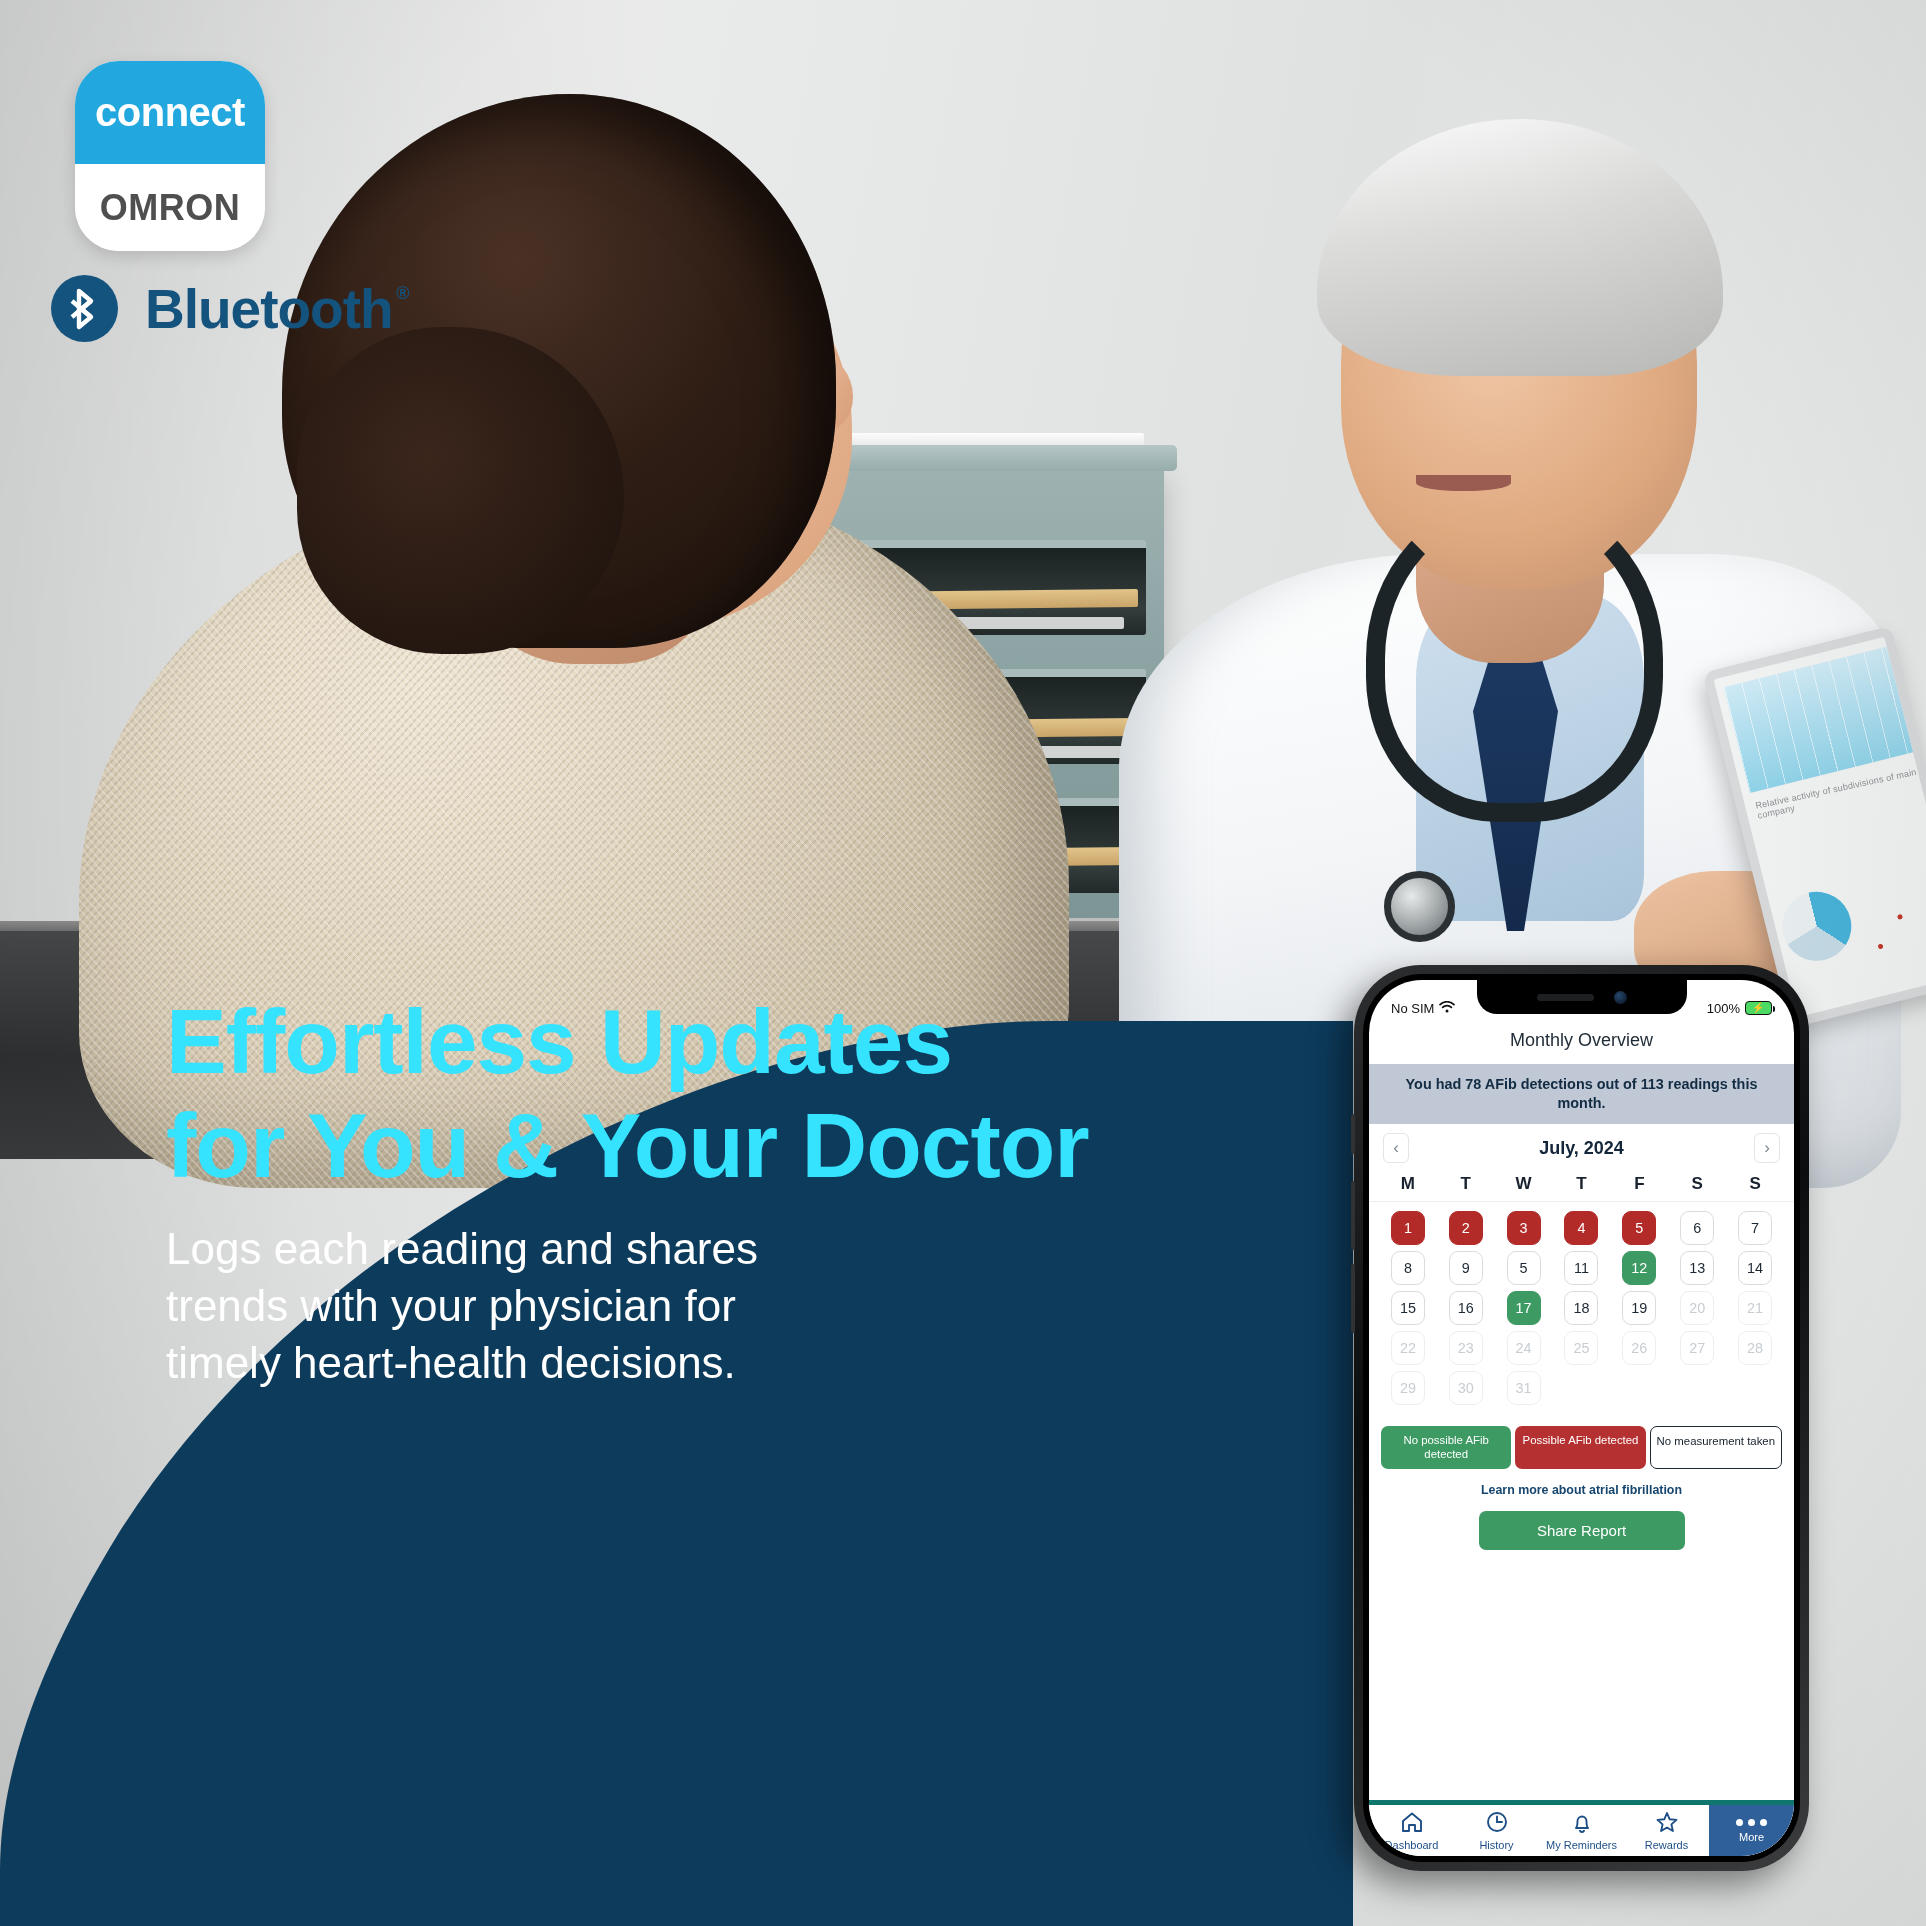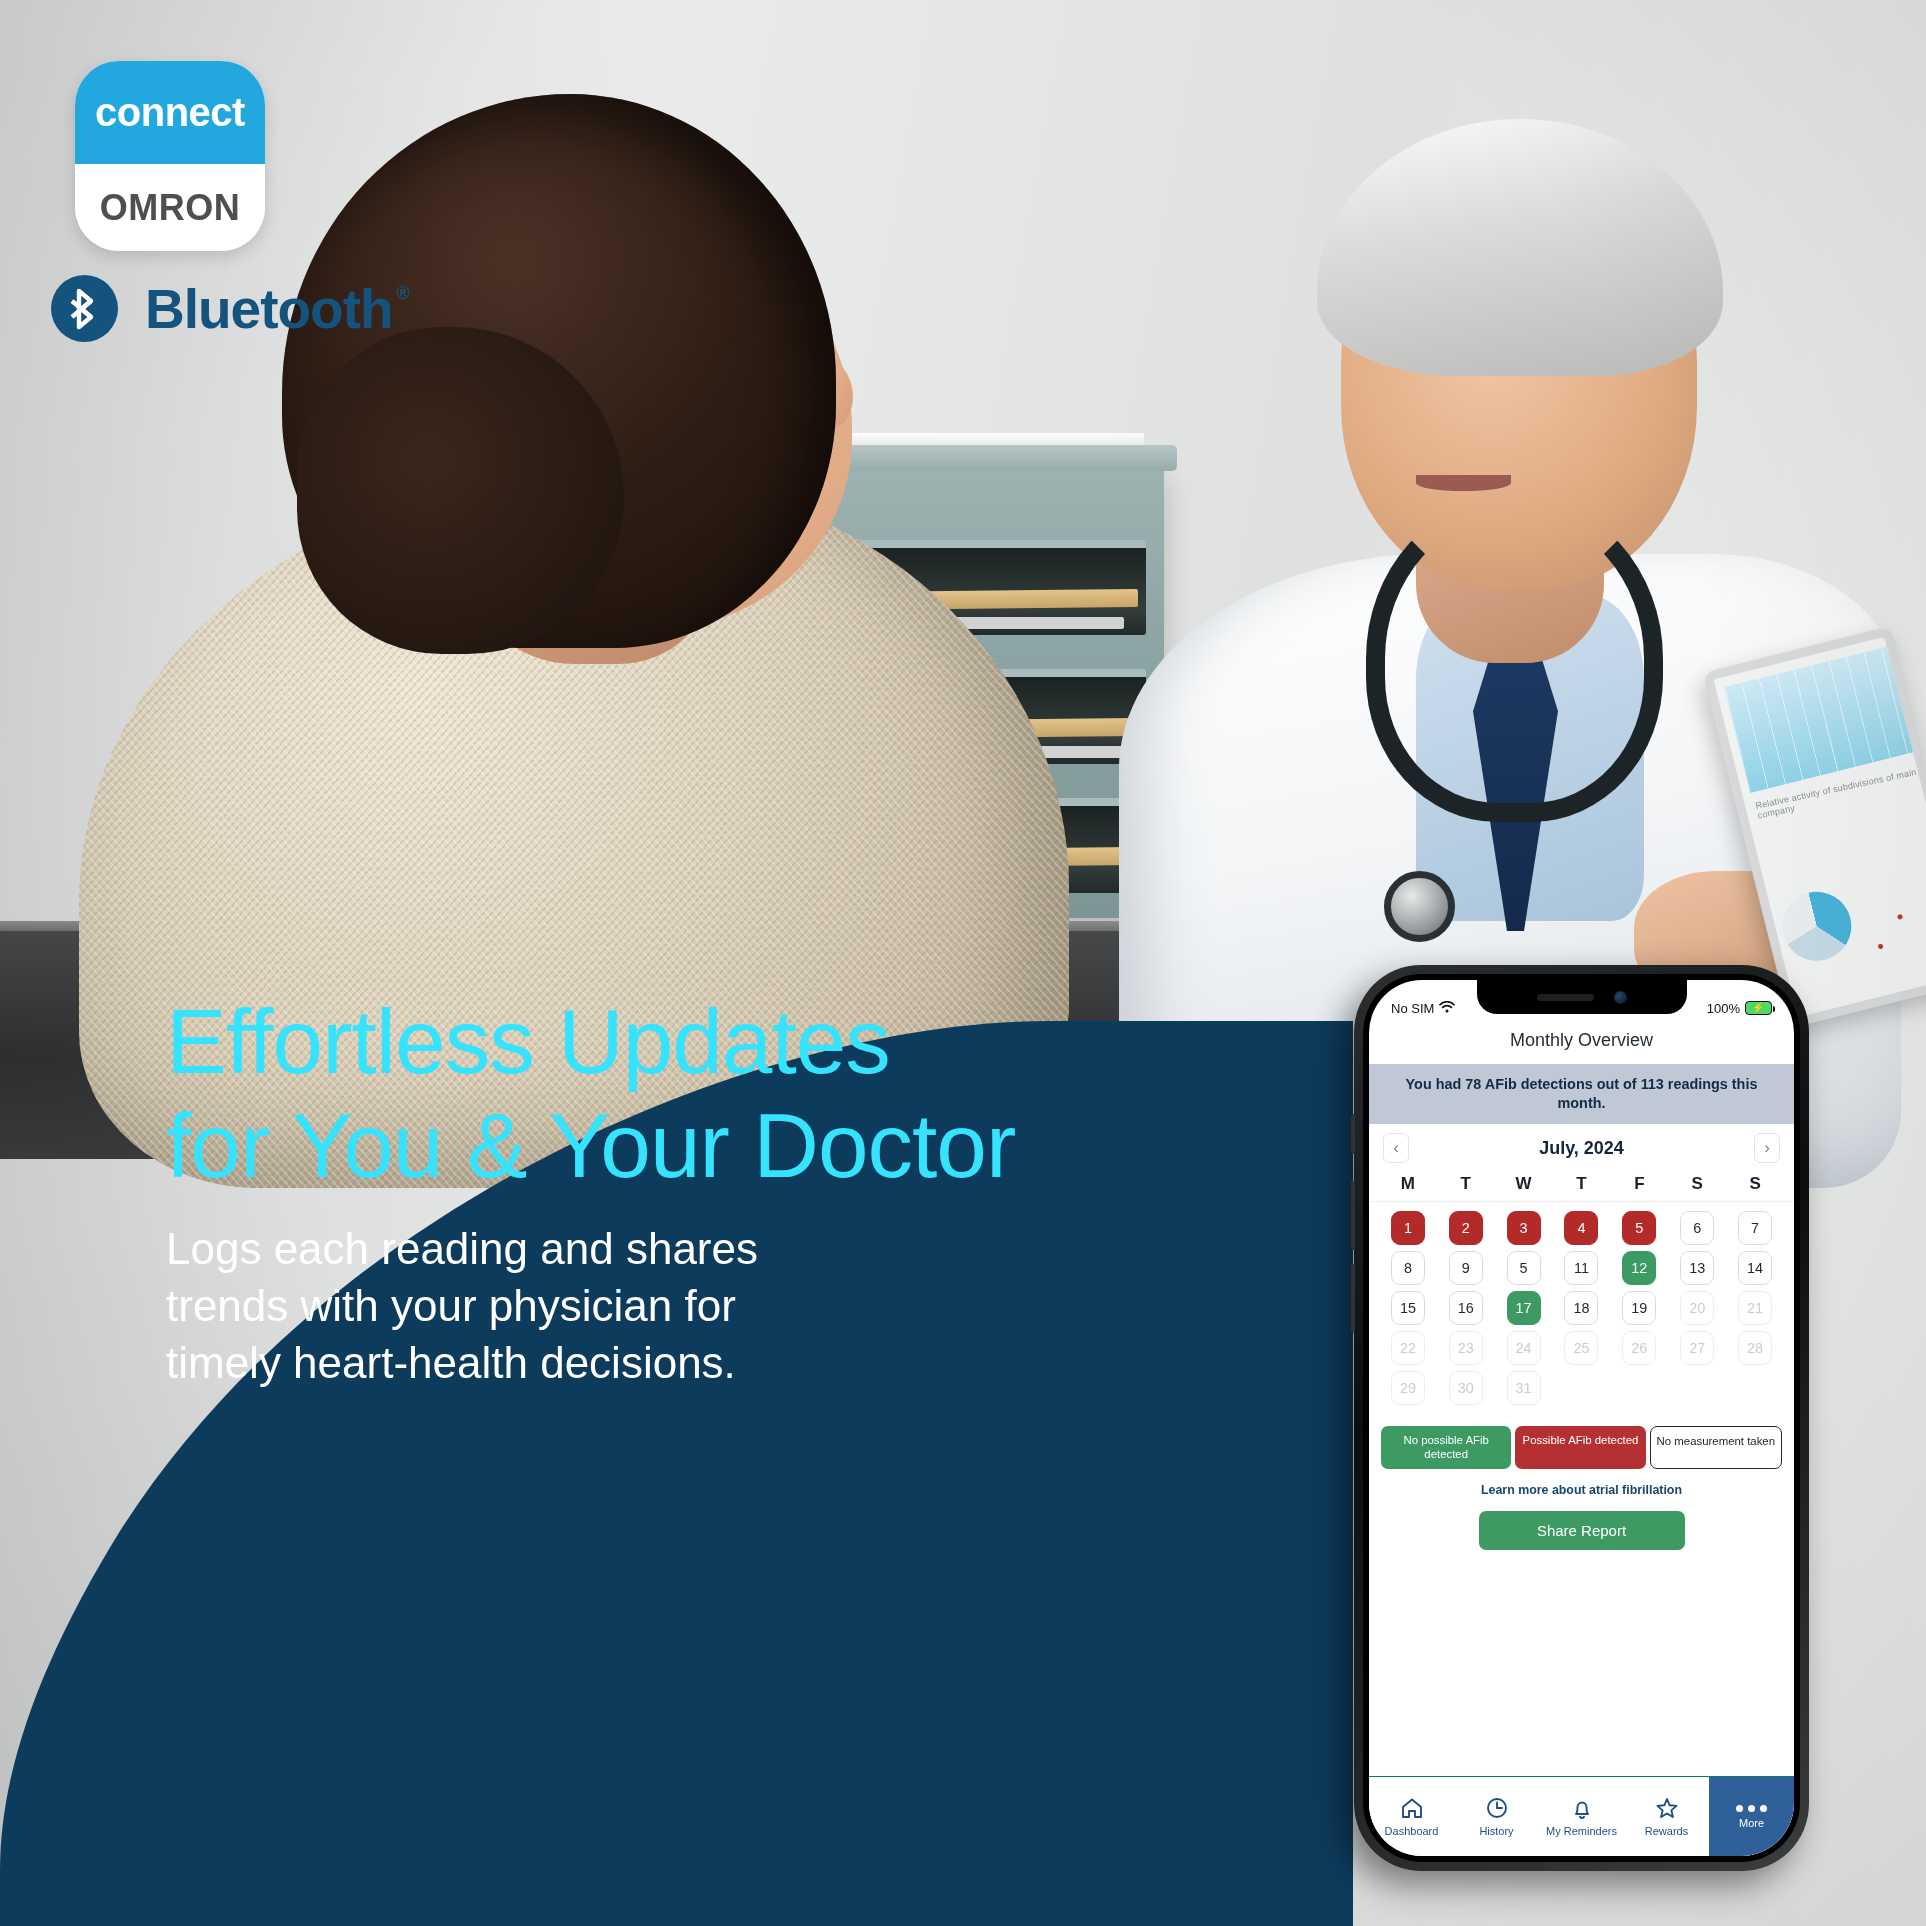--- a/index.html
+++ b/index.html
@@ -185,21 +185,21 @@
 
   
   #navy {
     position:absolute; left:0; top:871px; width:1353px; height:1055px;
     background:#0d3b5c;
     clip-path: path("M0,1066 L1367,1066 L1367,150 L1050,150 C760,150 330,330 120,660 C40,790 0,900 0,1000 Z");
   }
 
   .headline {
     position:absolute; left:166px; top:990px; width:1139px;
-    color:#35e3ff; font-size:91px; line-height:1.14; font-weight:400;
+    color:#35e3ff; font-size:91px; line-height:1.14; font-weight:700;
     letter-spacing:-1px; font-family:"Liberation Sans", sans-serif;
     font-stretch:condensed;
   }
   .headline div{ white-space:nowrap; }
   .subcopy {
     position:absolute; left:166px; top:1220px; width:1109px;
     color:#ffffff; font-size:44px; line-height:1.30; font-weight:400;
     font-family:"Liberation Sans", sans-serif;
   }
   .subcopy div{ white-space:nowrap; }
@@ -317,22 +317,22 @@
     text-align:center; color:#16456e; font-size:12.4px; font-weight:700;
     padding:14px 0 0; text-decoration:none; display:block;
   }
   .share-btn {
     display:block; margin:14px auto 0; width:206px; padding:11px 0;
     background:#3d9a63; color:#fff; border:none; border-radius:7px;
     font-size:15px; font-family:"Liberation Sans", sans-serif;
   }
 
   .tabbar {
-    position:absolute; left:0; bottom:0; width:100%; height:80px;
-    display:flex; background:#fff; border-top:1px solid #0f766e;
+    position:absolute; left:0; bottom:0; width:100%; height:56px;
+    display:flex; background:#fff; border-top:5px solid #0f766e;
   }
   .tab {
     flex:1; display:flex; flex-direction:column; align-items:center; justify-content:center;
     gap:5px; color:#1d4f86; font-size:11px;
   }
   .tab.active{ background:#2f6099; color:#fff; }
   .tab svg{ display:block; }
   .dots{ display:flex; gap:5px; }
   .dots i{ width:7px; height:7px; border-radius:50%; background:#fff; display:block; }
 

